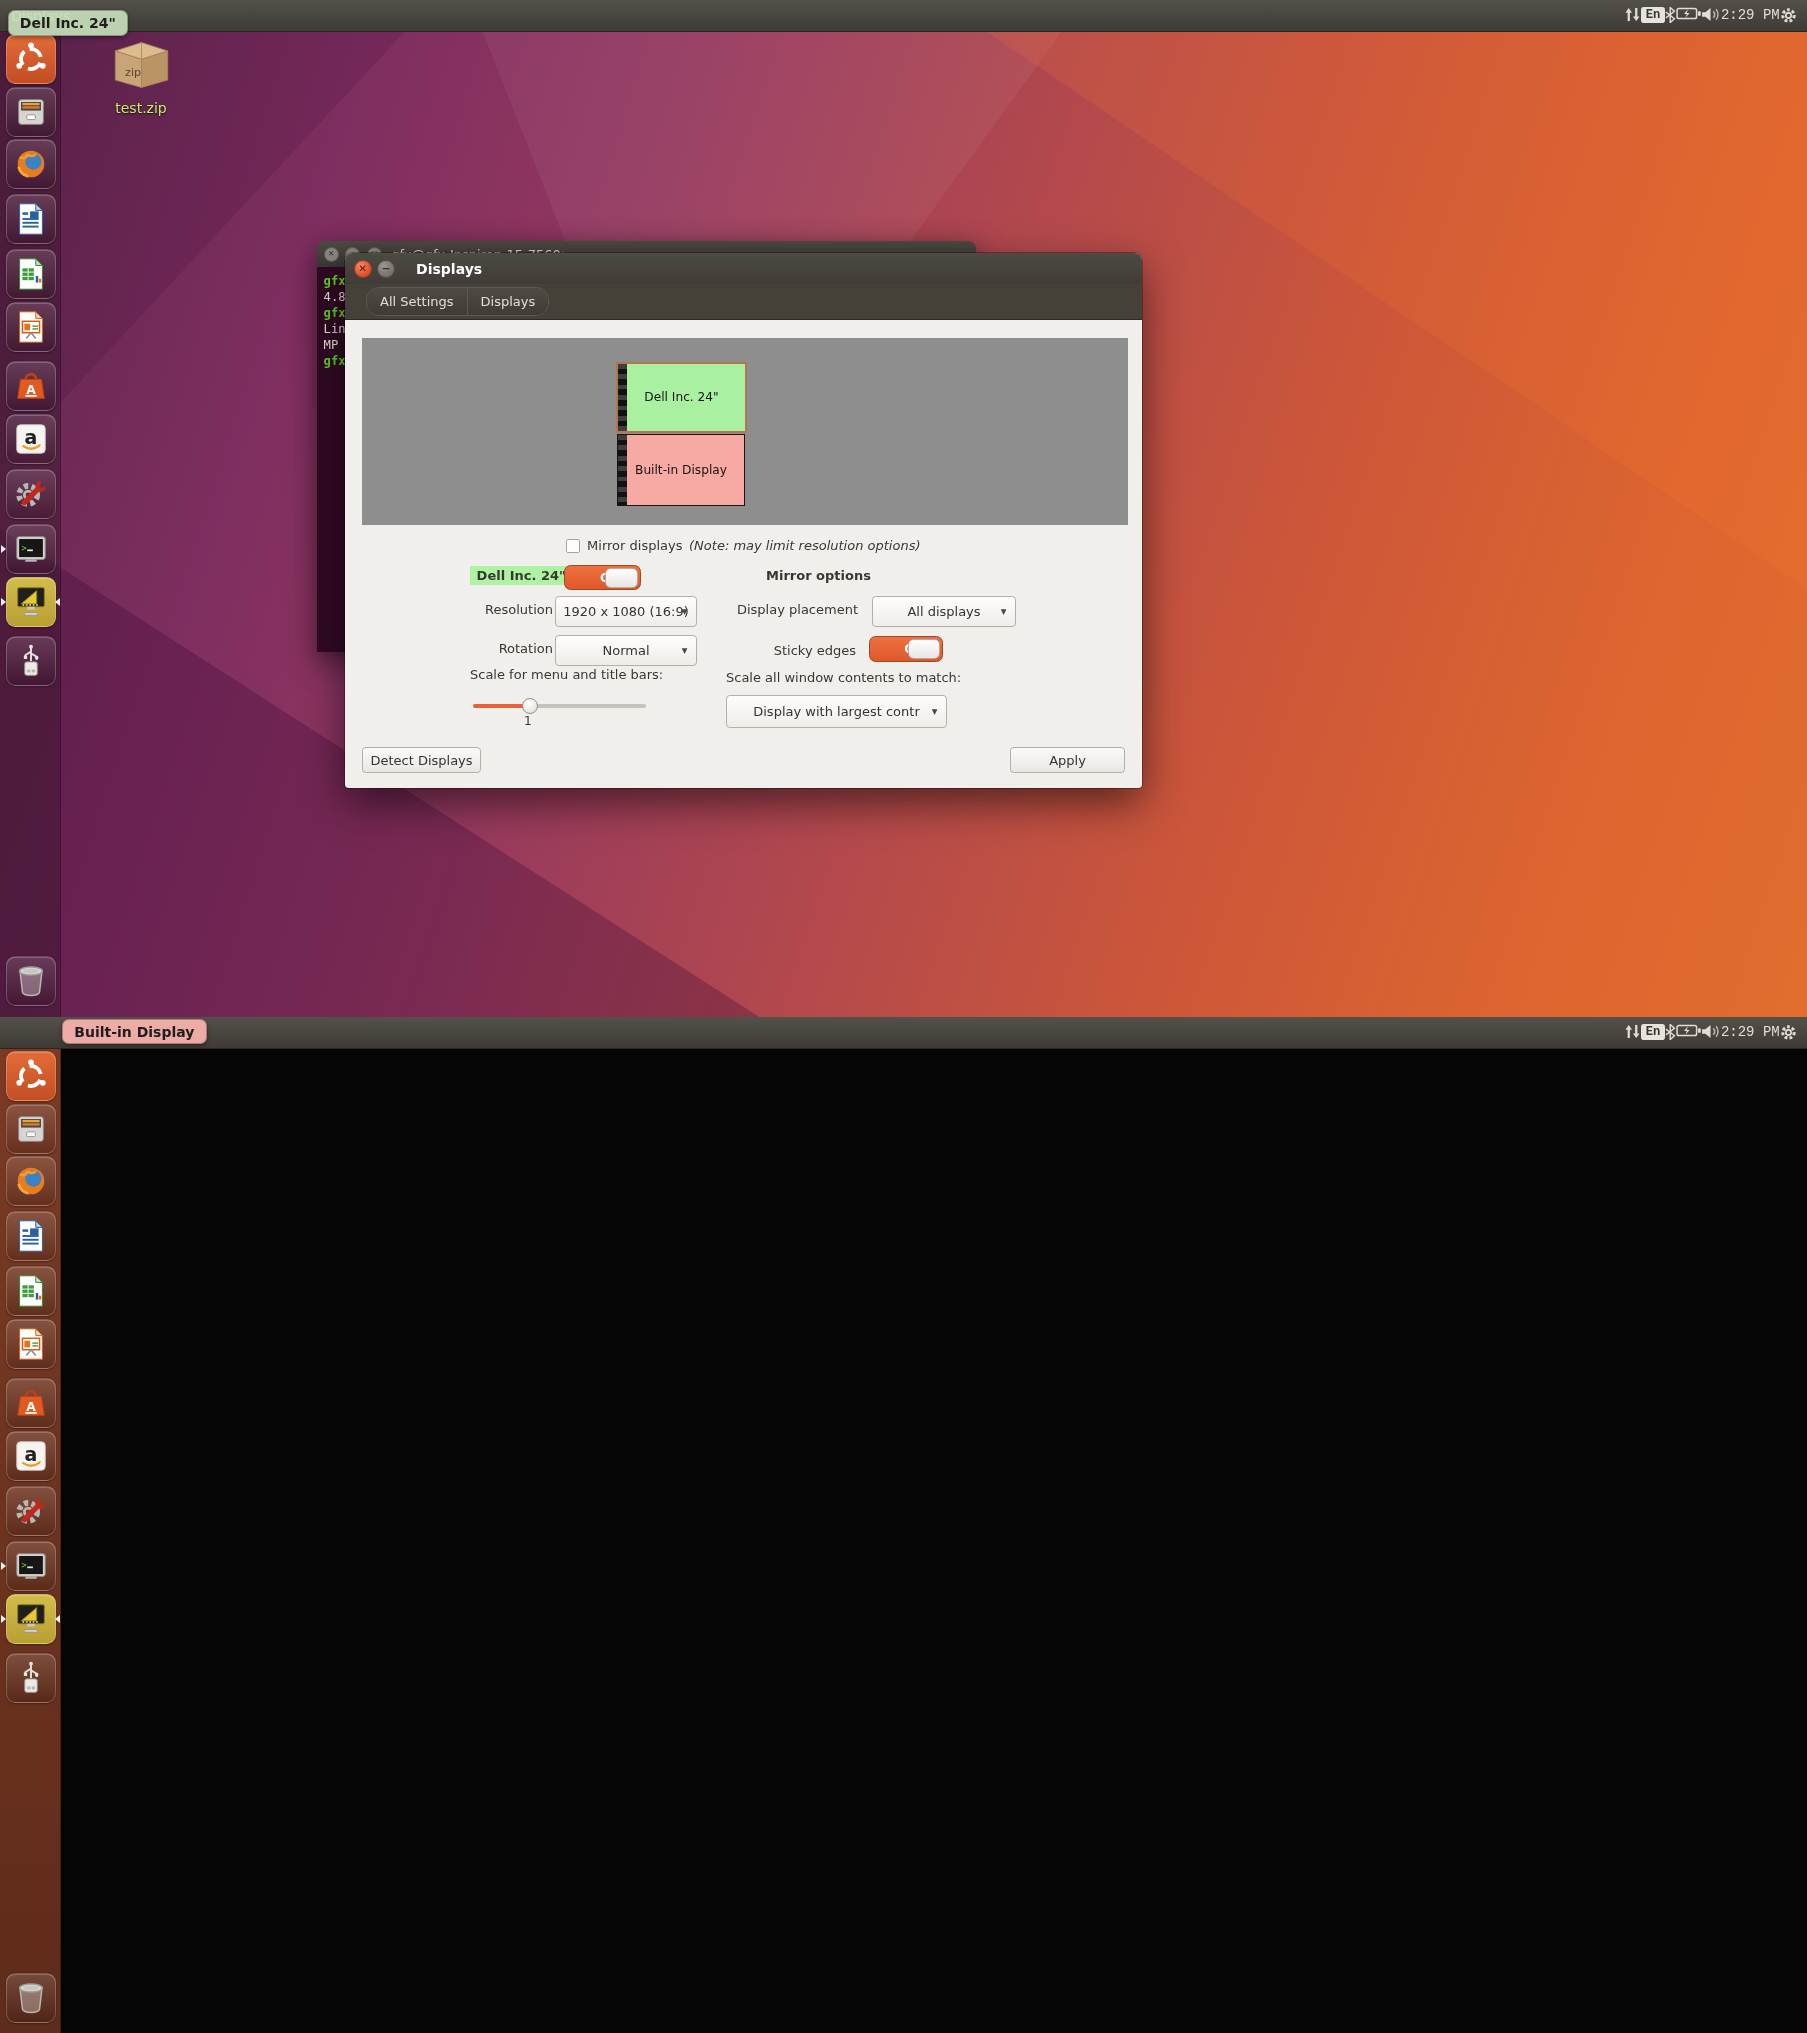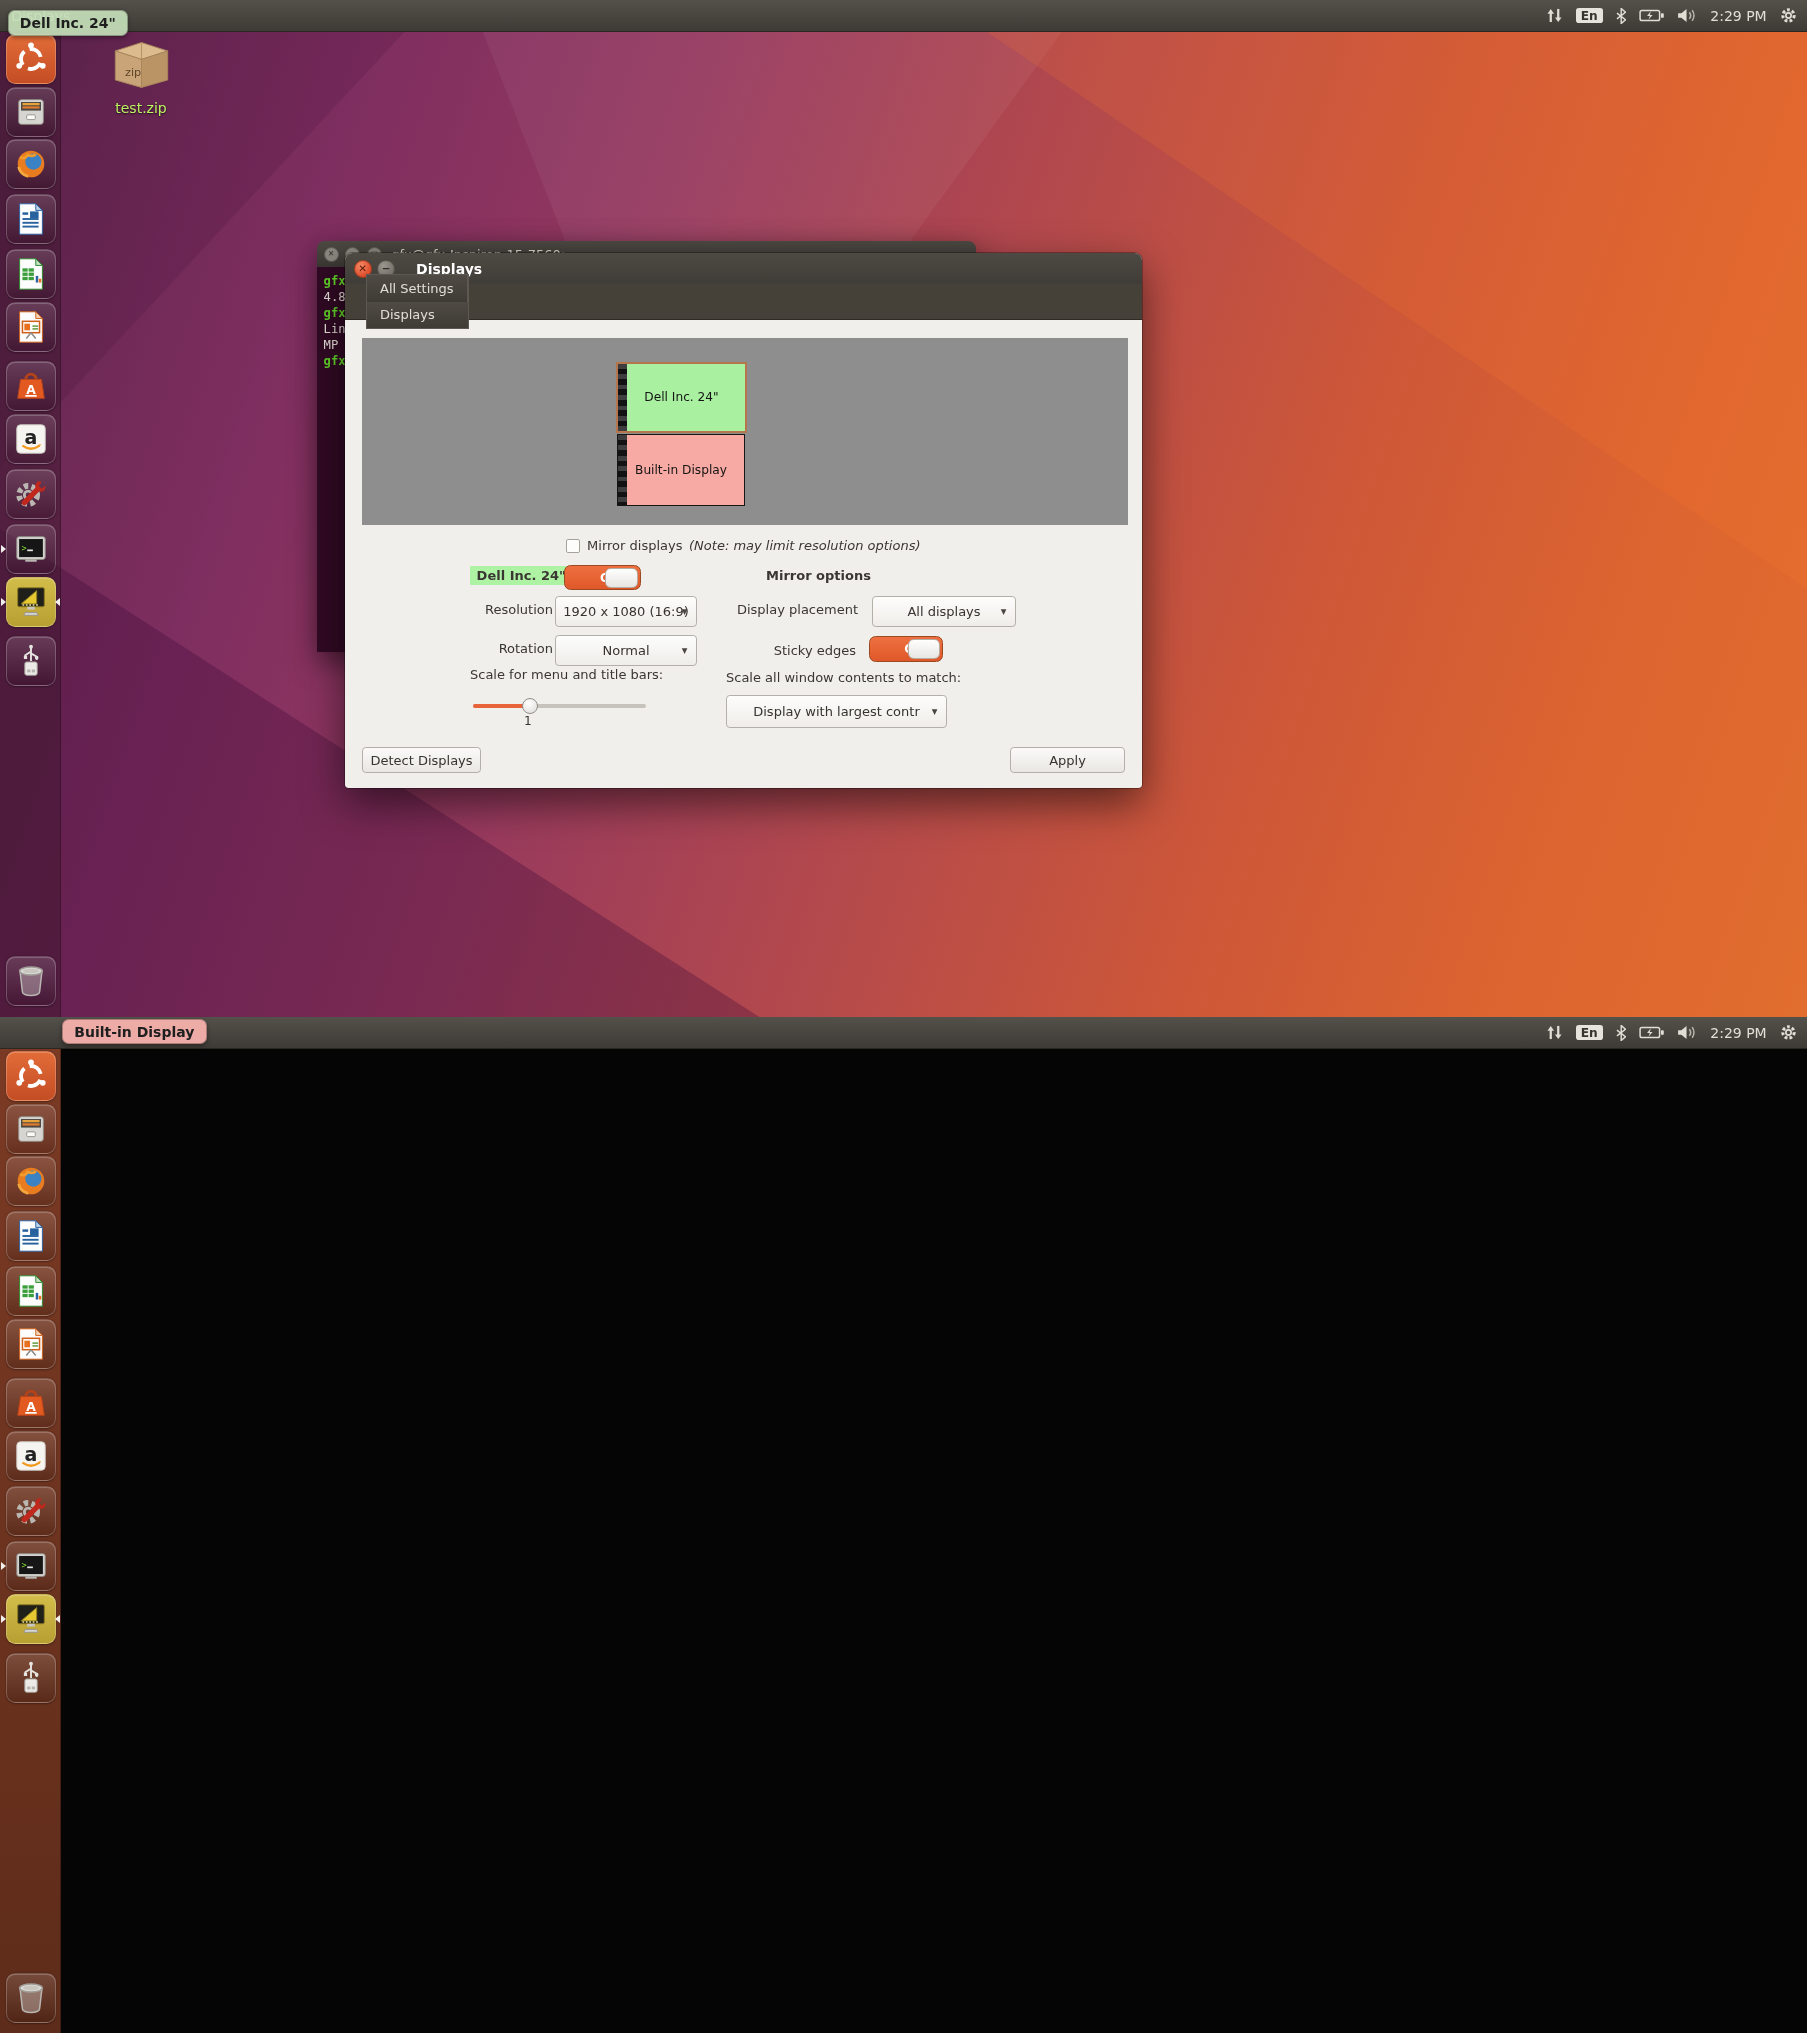--- a/index.html
+++ b/index.html
@@ -13,21 +13,21 @@
   .facet{position:absolute;inset:0;}
   .facet.f1{background:rgba(56,8,52,0.30);clip-path:polygon(0 52%,42% 100%,0 100%);}
   .facet.f2{background:rgba(255,255,255,0.05);clip-path:polygon(26% 0,60% 0,38% 54%);}
   .facet.f3{background:rgba(255,124,44,0.16);clip-path:polygon(52% 0,100% 0,100% 58%);}
   .facet.f4{background:rgba(40,0,44,0.12);clip-path:polygon(0 0,24% 0,0 46%);}
   
   .menubar{position:absolute;top:0;left:0;right:0;height:31px;z-index:40;
     background:linear-gradient(#54504a,#3e3a35);border-bottom:0.9px solid #2a2723;
     display:flex;align-items:center;color:#e2ded6;font-size:14px;}
   .app-title{margin-left:11.3px;}
-  .tray{margin-left:auto;display:flex;align-items:center;gap:13px;margin-right:11.3px;}
+  .tray{margin-left:auto;display:flex;align-items:flex-start;gap:0;margin-right:11.3px;font-family:Liberation Mono, monospace;}
   .kbd{background:#e6e2dc;color:#37332e;font-size:12.2px;font-weight:bold;
     padding:0.9px 4.7px;border-radius:2.8px;line-height:14px;}
   .time{font-size:14px;}
   .tray svg{display:block;}
   
   .ov-label{position:absolute;z-index:60;font-weight:bold;font-size:14px;color:#1e1e1e;
     padding:3.8px 11.3px;border-radius:6.6px;border:0.9px solid rgba(0,0,0,0.28);
     box-shadow:0 1.9px 4.7px rgba(0,0,0,0.35);white-space:nowrap;}
   #screen1 .ov-label{left:7.5px;top:10.4px;background:rgba(198,222,186,0.92);}
   #screen2 .ov-label{left:62px;top:1.9px;background:rgba(246,177,172,0.95);}
@@ -73,21 +73,21 @@
     background:radial-gradient(circle at 35% 30%,#f58a64,#dd4d2c 70%);
     border:0.9px solid #a33c1f;color:#5c1708;font-size:10.4px;font-weight:bold;
     display:flex;align-items:center;justify-content:center;line-height:1;box-sizing:border-box;}
   .w-min{width:18px;height:18px;margin-left:5.6px;border-radius:50%;
     background:radial-gradient(circle at 35% 30%,#9b978f,#767269 70%);
     border:0.9px solid #55524b;color:#2e2b27;font-size:10.4px;font-weight:bold;
     display:flex;align-items:center;justify-content:center;line-height:1;box-sizing:border-box;}
   .w-title{color:#fff;font-weight:bold;font-size:14px;margin-left:21px;}
   .w-toolbar{position:absolute;top:31px;left:0;right:0;height:36px;background:#454139;
     border-bottom:0.9px solid #2e2b27;display:flex;align-items:center;padding-left:21px;box-sizing:border-box;}
-  .seg{display:flex;border:0.9px solid #5d5952;border-radius:0;overflow:hidden;flex-direction:column;}
+  .seg{display:flex;border:0.9px solid #5d5952;border-radius:13px;overflow:hidden;}
   .seg .seg-btn{background:linear-gradient(#4f4b44,#3f3b35);color:#e2ded6;font-size:13px;
     padding:5.6px 13px;border-right:0.9px solid #5d5952;}
   .seg .seg-btn:last-child{border-right:none;}
   .w-content{position:absolute;top:67px;left:0;right:0;bottom:0;font-size:13px;color:#3a3733;}
   .mon-panel{position:absolute;left:17px;top:18px;width:766px;height:187px;background:#8e8e8e;}
   .mon{position:absolute;box-sizing:border-box;display:flex;align-items:center;
     justify-content:center;font-size:12.2px;color:#141414;}
   .mon .strip{position:absolute;left:0;top:0;bottom:0;width:9.4px;background:#141414;
     background:repeating-linear-gradient(#3e3e3e 0 4.7px,#121212 4.7px 10.4px);}
   .mon.green{left:254px;top:23.5px;width:131px;height:71px;background:#a9f1a0;border:2.8px solid #b5764d;}

